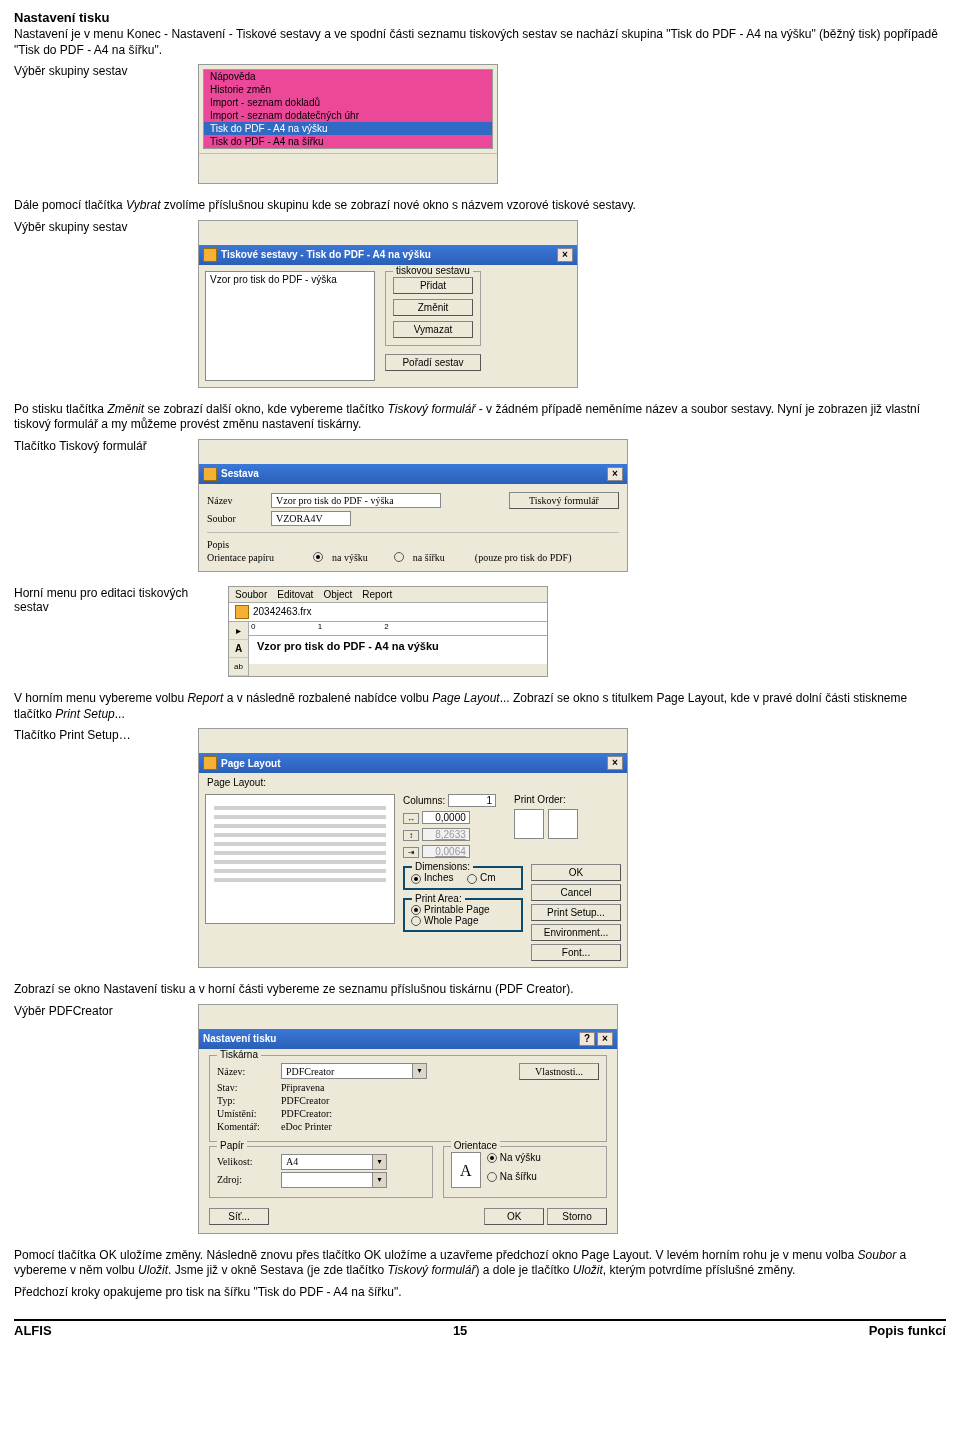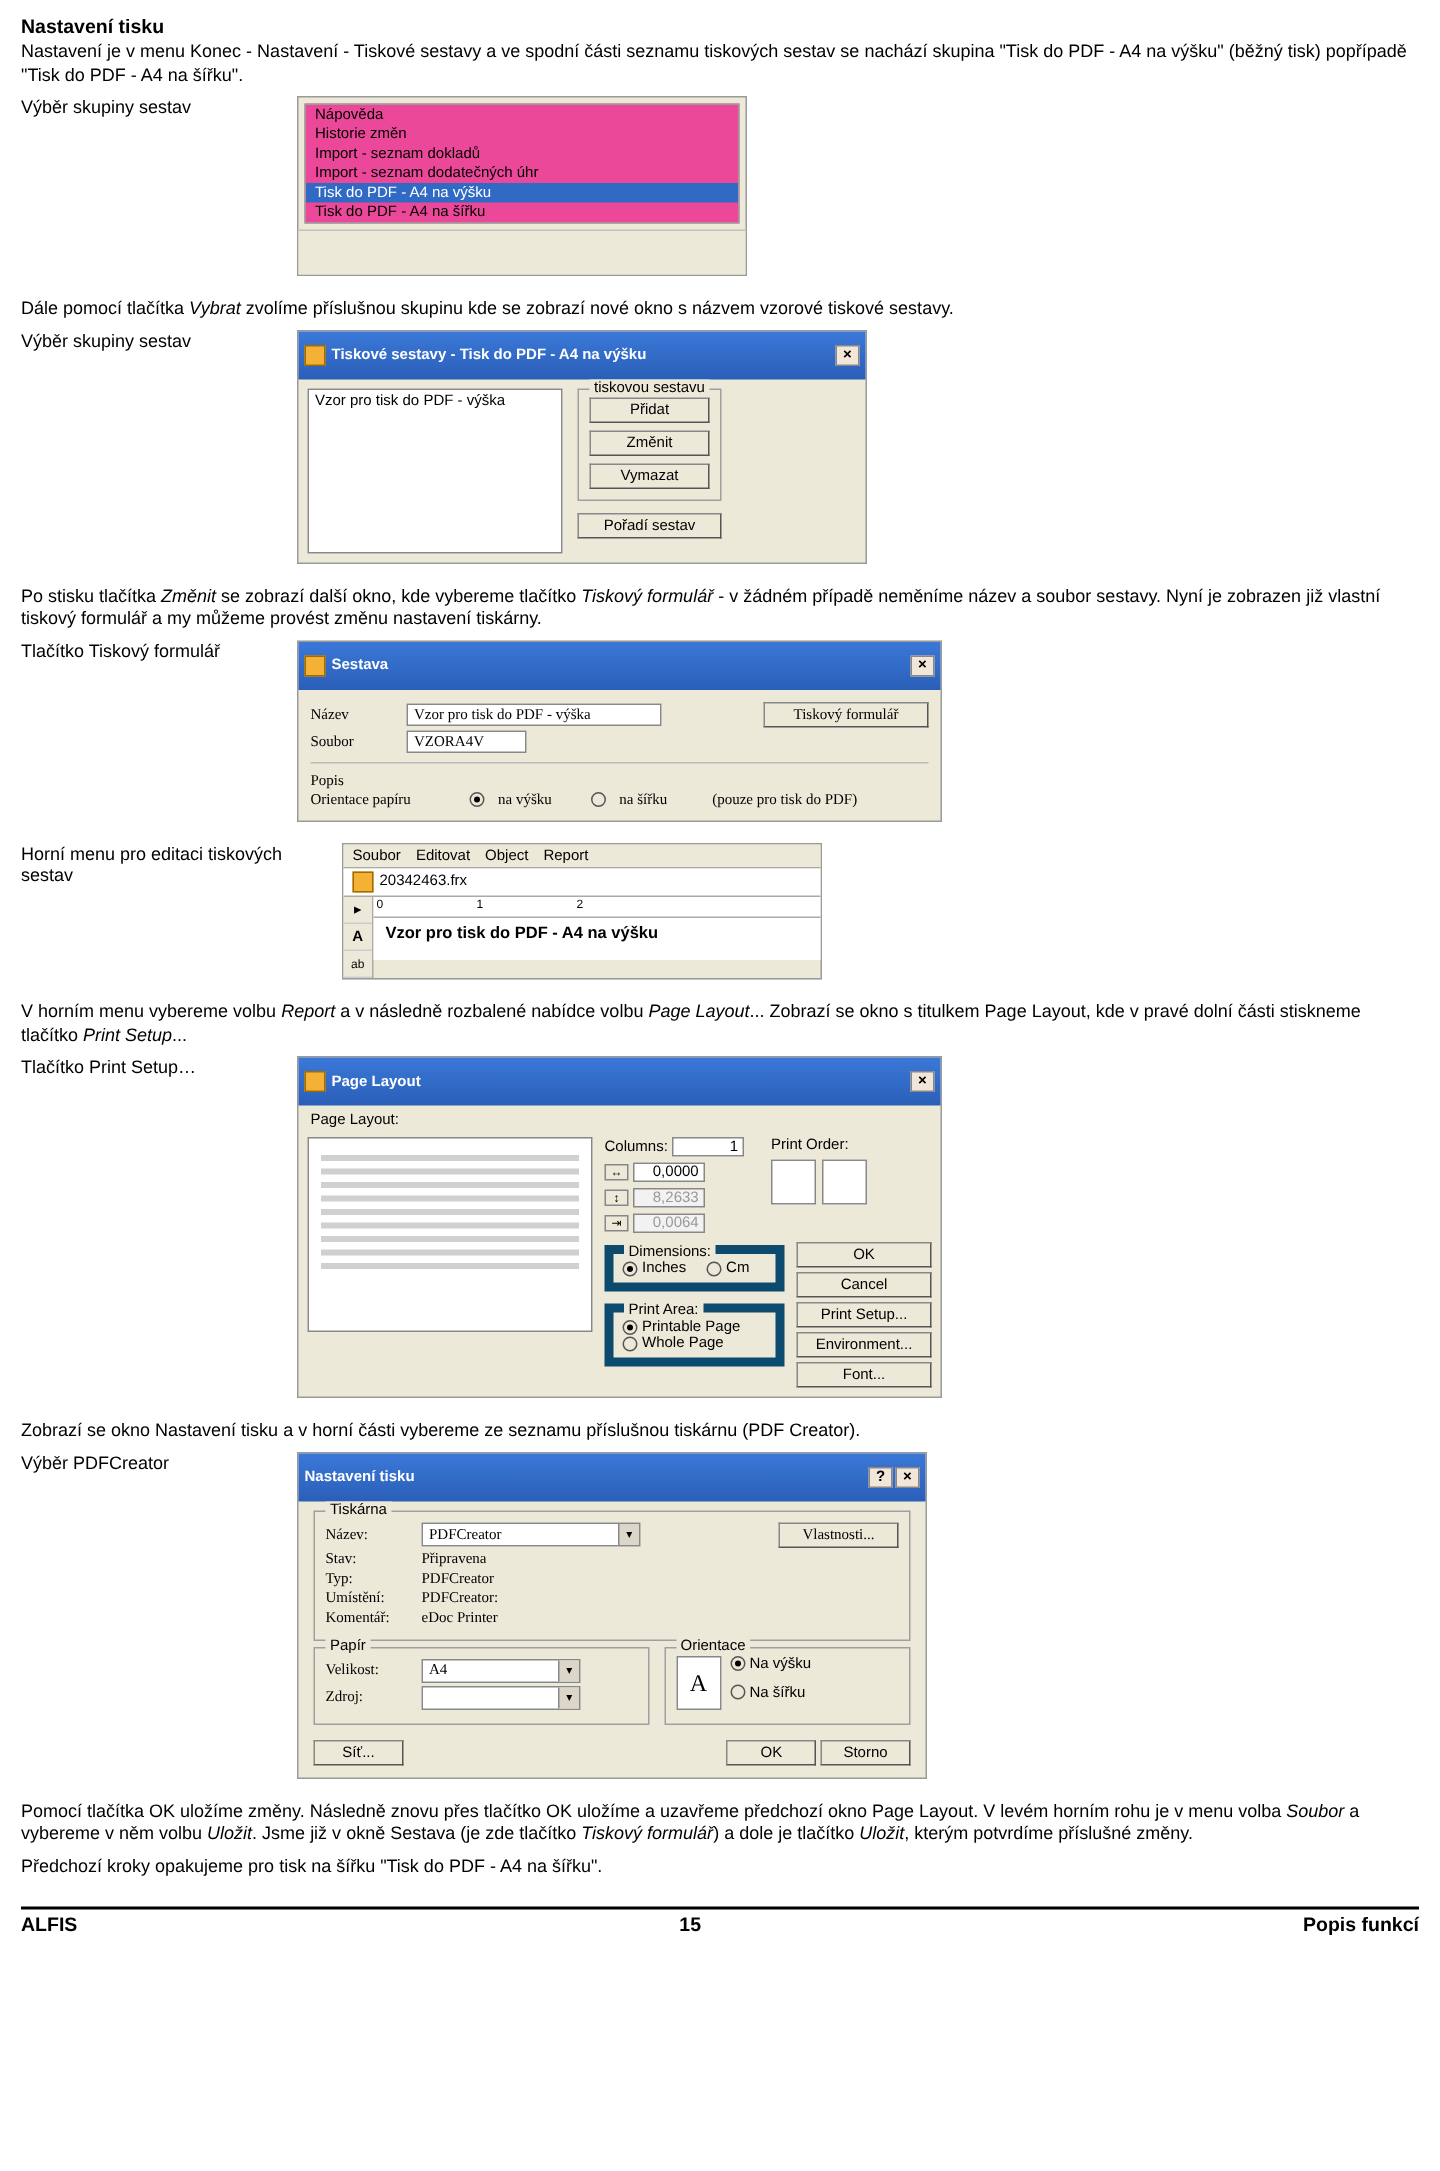--- a/index.html
+++ b/index.html
@@ -18,21 +18,21 @@
   .row { display: flex; align-items: flex-start; gap: 14px; margin-bottom: 14px; }
   .caption { font-size: 12px; width: 170px; }
   .shot { border: 1px solid #9a9a9a; background: #ece9d8; font-family: Tahoma, Arial, sans-serif; font-size: 10px; color: #000; }
   
   .shot1 { width: 300px; }
   .menu-list { background: #ec4899; margin: 4px; border: 1px solid #9a9a9a; }
   .menu-item { padding: 1px 6px; cursor: default; }
   .menu-item.sel { background: #316ac5; color: #fff; }
   .shot-below { height: 30px; background: #ece9d8; border-top: 1px solid #c0c0c0; }
   
-  .titlebar { display: flex; align-items: center; height: 32px; background: linear-gradient(#3b78d8,#2a5fb8); color: #fff; font-size: 10px; padding: 3px 4px; font-weight: bold; }
+  .titlebar { display: flex; align-items: center; height: 20px; background: linear-gradient(#3b78d8,#2a5fb8); color: #fff; font-size: 10px; padding: 3px 4px; font-weight: bold; margin-top: 24px; }
   .titlebar .icon { width: 14px; height: 14px; background: #f4b135; margin-right: 4px; border: 1px solid #a06b00; }
   .closebtn { margin-left: auto; width: 16px; height: 14px; background: #f2e6d9; border: 1px solid #888; text-align: center; line-height: 12px; font-size: 10px; color: #000; }
   .dlg-body { padding: 6px; display: flex; gap: 10px; }
   .listbox { width: 170px; height: 110px; background: #fff; border: 1px solid #888; padding: 2px 4px; font-size: 10px; }
   .btncol { display: flex; flex-direction: column; gap: 4px; }
   .fieldset { border: 1px solid #a0a0a0; padding: 5px 7px 7px 7px; position: relative; margin: 0 0 4px 0; }
   .fieldset .legend { position: absolute; top: -7px; left: 7px; background: #ece9d8; padding: 0 3px; font-size: 10px; }
   .winbtn { display: inline-block; min-width: 80px; padding: 2px 6px; background: #ece9d8; border: 1px solid #888; border-right-color: #555; border-bottom-color: #555; text-align: center; font-size: 10px; }
   
   .form-row { display: flex; align-items: center; gap: 6px; margin: 2px 0; font-family: Liberation Serif, serif; }
@@ -50,24 +50,24 @@
   .tool { height: 18px; border-bottom: 1px solid #ccc; text-align: center; font-size: 10px; line-height: 18px; }
   .ruler { height: 14px; background: #fff; border-bottom: 1px solid #aaa; font-size: 8px; padding-left: 2px; letter-spacing: 30px; }
   .canvas { height: 28px; background: #ffffff; padding: 4px 8px; font-weight: bold; font-size: 11px; }
   .edrest { display: flex; flex-direction: column; flex: 1; }
   
   .pl-body { display: flex; gap: 8px; padding: 6px; }
   .preview { width: 190px; height: 130px; background: #fff; border: 1px solid #888; padding: 6px 8px; }
   .pline { height: 4px; background: #d0d0d0; margin: 5px 0; }
   .pl-right { flex: 1; font-size: 10px; }
   .nbox { display: inline-block; width: 48px; background: #fff; border: 1px solid #888; padding: 0 3px; text-align: right; }
-  .nbox.dis { color: #999; background: #f2f2f2; }
+  .nbox.dis { color: #999; background: #f2f2f2; text-decoration: underline; }
   .printorder { display: flex; gap: 4px; margin-top: 4px; }
   .po { width: 30px; height: 30px; border: 1px solid #888; background: #fff; }
-  .dim-area { border: 6px solid #0c4a6e; padding: 4px 6px; margin-top: 8px; position: relative; }
+  .dim-area { border: 2px solid #0c4a6e; padding: 4px 6px; margin-top: 8px; position: relative; }
   .dim-area .legend { position: absolute; top: -7px; left: 7px; background: #ece9d8; padding: 0 3px; font-size: 10px; }
   .btnstack { display: flex; flex-direction: column; gap: 3px; margin-top: 6px; }
   .btnstack .winbtn { min-width: 90px; }
   
   .nt-body { padding: 6px 10px 8px 10px; }
   .combo { display: inline-flex; align-items: center; background: #fff; border: 1px solid #888; height: 16px; }
   .combo .v { padding: 0 4px; min-width: 130px; font-size: 10px; }
   .combo .arr { width: 14px; height: 14px; background: #dcd6c8; border-left: 1px solid #888; text-align: center; font-size: 8px; line-height: 14px; }
   .orient { display: flex; gap: 6px; }
   .orienticon { width: 30px; height: 36px; background: #fff; border: 1px solid #888; text-align: center; line-height: 36px; font-size: 16px; font-family: serif; }

